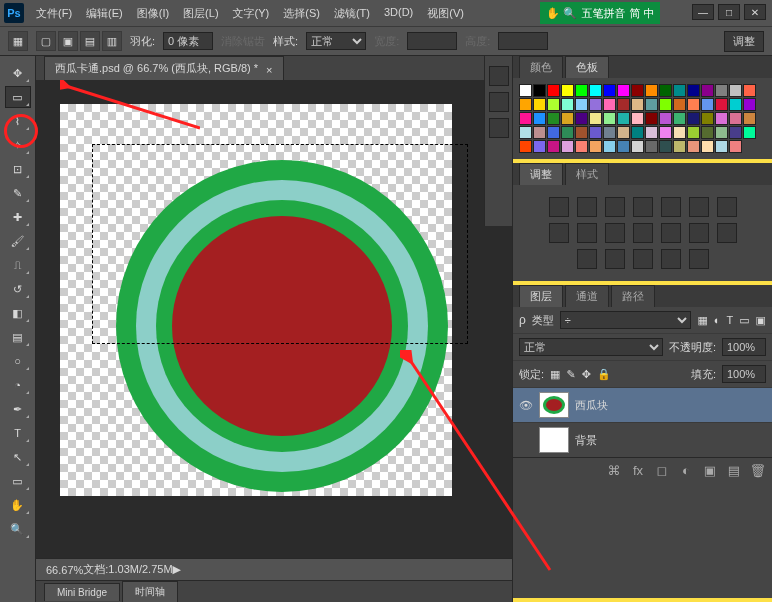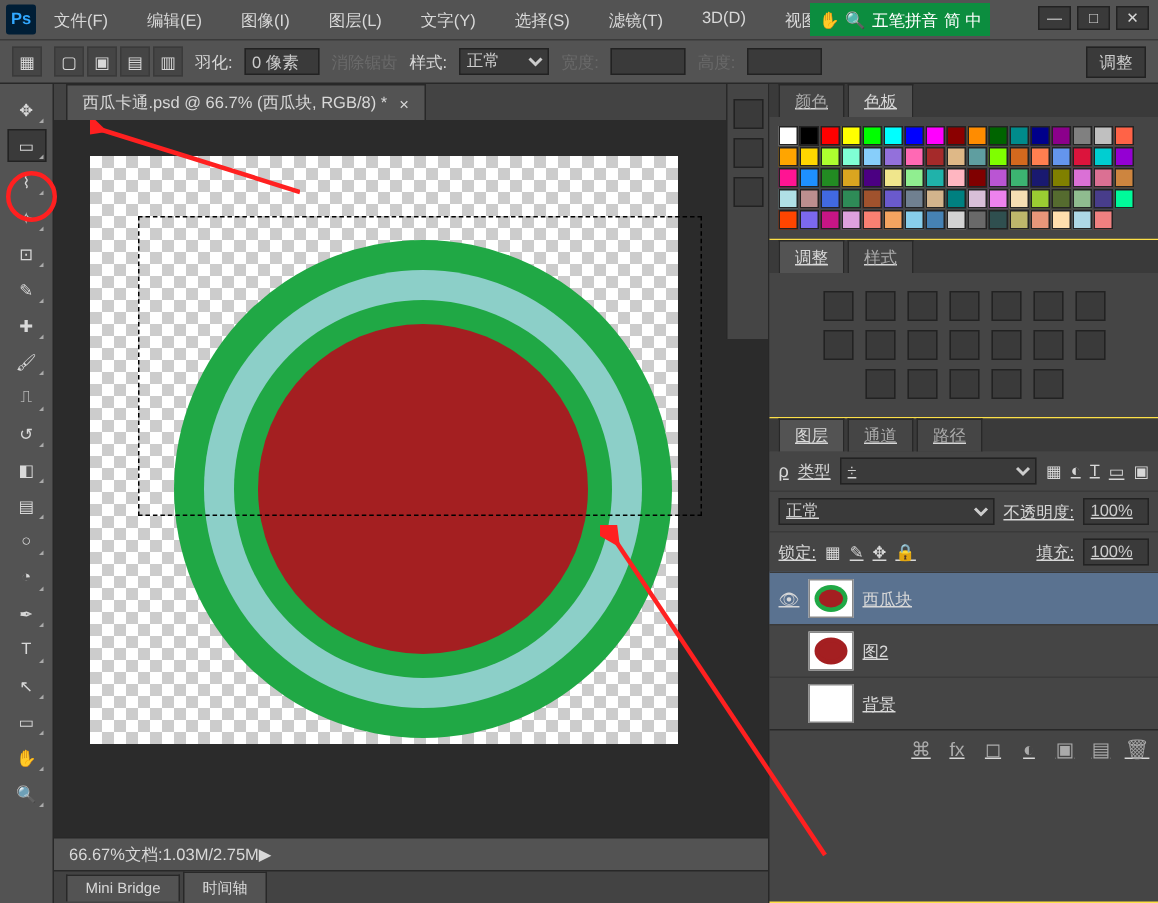--- a/index.html
+++ b/index.html
@@ -1,19 +1,19 @@
 <!DOCTYPE html>
 <html><head>
 <meta charset="utf-8">
 <style>
 * { margin: 0; padding: 0; box-sizing: border-box; font-family: "Microsoft YaHei", Arial, sans-serif; }
 body { background: #535353; color: #d8d8d8; font-size: 11px; width: 772px; height: 602px; overflow: hidden; position: relative; }
 .titlebar { height: 26px; background: #535353; display: flex; align-items: center; padding: 0 4px; }
 .ps-logo { width: 20px; height: 20px; background: #001e36; color: #31a8ff; display: flex; align-items: center; justify-content: center; font-weight: bold; font-size: 11px; border-radius: 2px; margin-right: 6px; }
-.menu { display: flex; gap: 14px; }
+.menu { display: flex; gap: 2px; }
 .menu-item { padding: 3px 6px; cursor: pointer; }
 .ime-box { position: absolute; left: 540px; top: 2px; background: #0c8d3f; color: #fff; padding: 2px 6px; display: flex; align-items: center; gap: 4px; font-size: 11px; height: 22px; }
 .win-controls { position: absolute; right: 6px; top: 4px; display: flex; gap: 4px; }
 .win-btn { width: 22px; height: 16px; background: #3a3a3a; border: 1px solid #222; display: flex; align-items: center; justify-content: center; cursor: pointer; font-size: 10px; }
 .options-bar { height: 30px; background: #535353; border-top: 1px solid #3a3a3a; border-bottom: 1px solid #282828; display: flex; align-items: center; padding: 0 8px; gap: 8px; font-size: 11px; }
 .opt-icon { width: 20px; height: 20px; border: 1px solid #3a3a3a; background: #454545; display: flex; align-items: center; justify-content: center; }
 .opt-input { width: 50px; height: 18px; background: #3a3a3a; border: 1px solid #222; color: #ccc; padding: 0 4px; font-size: 11px; }
 .opt-select { width: 60px; height: 18px; background: #3a3a3a; border: 1px solid #222; color: #ccc; font-size: 11px; }
 .disabled { color: #6a6a6a; }
 
@@ -37,21 +37,21 @@
 .ring-inner { position: absolute; left: 96px; top: 96px; width: 252px; height: 252px; border-radius: 50%; background: #20a845; }
 .circle-fill { position: absolute; left: 112px; top: 112px; width: 220px; height: 220px; border-radius: 50%; background: #a41f21; }
 .marquee { position: absolute; left: 32px; top: 40px; width: 376px; height: 200px; border: 1px dashed #000; }
 .status-bar { height: 22px; background: #535353; border-top: 1px solid #282828; display: flex; align-items: center; padding: 0 10px; font-size: 11px; }
 .bottom-tabs { height: 22px; background: #434343; border-top: 1px solid #282828; display: flex; align-items: center; padding-left: 8px; }
 .bottom-tab { padding: 3px 12px; background: #535353; border: 1px solid #282828; border-bottom: none; margin-right: 2px; font-size: 10px; }
 
 .panels { width: 260px; background: #454545; border-left: 1px solid #282828; display: flex; flex-direction: column; }
 .panel-strip { width: 28px; background: #454545; position: absolute; right: 260px; top: 56px; height: 170px; display: flex; flex-direction: column; gap: 6px; padding-top: 10px; align-items: center; border-left: 1px solid #282828; }
 .strip-icon { width: 20px; height: 20px; background: #3a3a3a; border: 1px solid #222; }
-.panel { border-bottom: 1px solid #fde047; text-decoration: underline; }
+.panel { border-bottom: 4px solid #fde047; }
 .panel-tabs { height: 22px; background: #3a3a3a; display: flex; align-items: flex-end; padding-left: 6px; gap: 2px; }
 .panel-tab { padding: 3px 10px; font-size: 11px; background: #454545; border: 1px solid #282828; border-bottom: none; color: #aaa; }
 .panel-tab.active { background: #535353; color: #d8d8d8; }
 .panel-body { background: #454545; padding: 6px; }
 
 .swatches { display: flex; flex-wrap: wrap; gap: 1px; }
 .swatch { width: 13px; height: 13px; border: 1px solid #222; }
 
 .adjust-row { display: flex; gap: 8px; margin: 6px 0; justify-content: center; }
 .adjust-icon { width: 20px; height: 20px; background: #3a3a3a; border: 1px solid #222; }
@@ -339,28 +339,20 @@
             <div class="layer-eye">👁</div>
             <div class="layer-thumb">
               <div class="lt-circle" style="background: rgb(32, 168, 69);"></div>
               <div class="lt-circle" style="inset: 6px; background: rgb(164, 31, 33);"></div>
             </div>
             <span>西瓜块</span>
           </div>
           <div class="layer-item">
             <div class="layer-eye"></div>
             <div class="layer-thumb">
-              <div class="lt-circle" style="background: rgb(164, 31, 33);"></div>
-              <div class="lt-circle" style="inset: 6px; background: rgb(164, 31, 33);"></div>
-            </div>
-            <span>图2</span>
-          </div>
-          <div class="layer-item">
-            <div class="layer-eye"></div>
-            <div class="layer-thumb">
               <div class="lt-circle" style="background: rgb(255, 255, 255);"></div>
               <div class="lt-circle" style="inset: 6px; background: rgb(255, 255, 255);"></div>
             </div>
             <span>背景</span>
           </div>
         </div>
       <div class="layer-icons-row">
         <span class="layer-footer-icon">⌘</span>
         <span class="layer-footer-icon">fx</span>
         <span class="layer-footer-icon">◻</span>

